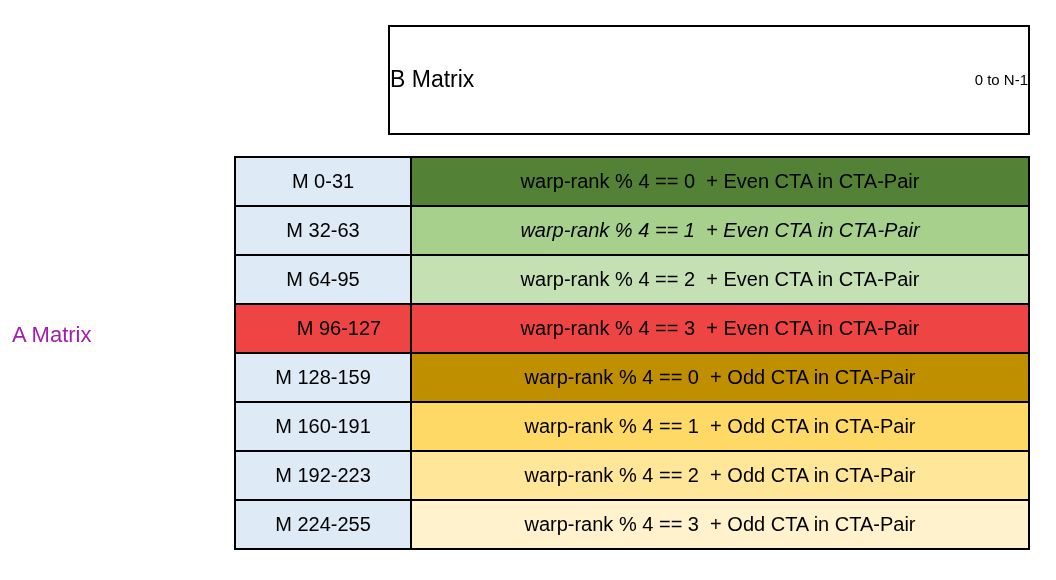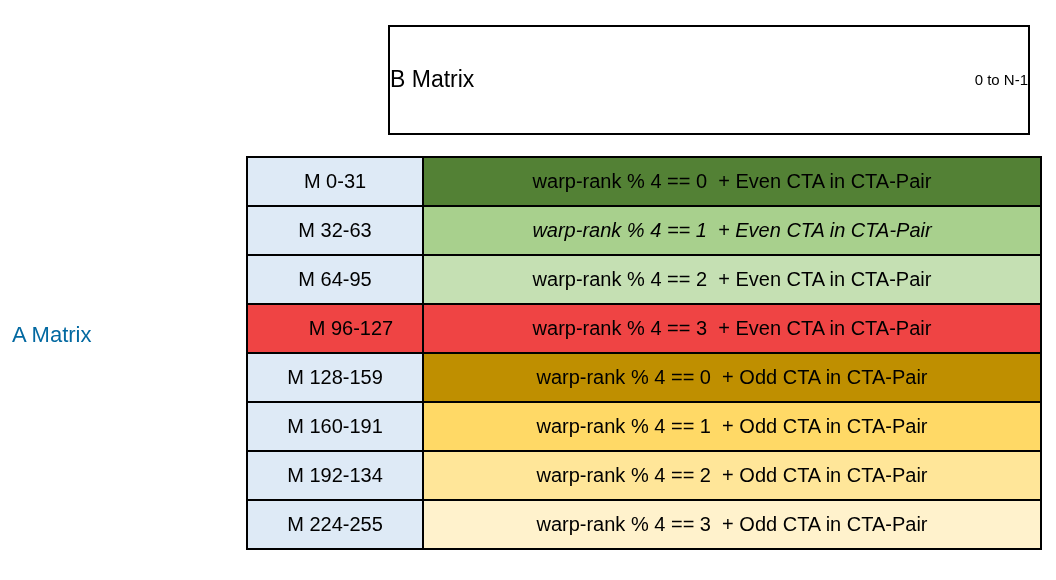--- a/index.html
+++ b/index.html
@@ -13,21 +13,21 @@
     width: 1056px;
     height: 580px;
     background: #ffffff;
     overflow: hidden;
   }
   .a-matrix-label {
     position: absolute;
     left: 12px;
     top: 322px;
     font-size: 22px;
-    color: #0369a1;
+    color: #a21caf;
     white-space: nowrap;
   }
   .b-matrix-box {
     position: absolute;
     left: 388px;
     top: 25px;
     width: 642px;
     height: 110px;
     border: 2px solid #000000;
     box-sizing: border-box;
@@ -40,21 +40,21 @@
   .b-matrix-title {
     font-size: 23px;
     color: #000000;
   }
   .b-matrix-subtitle {
     font-size: 15px;
     color: #000000;
   }
   table.mapping-table {
     position: absolute;
-    left: 246px;
+    left: 234px;
     top: 156px;
     width: 796px;
     height: 393px;
     border-collapse: collapse;
     table-layout: fixed;
   }
   table.mapping-table td {
     border: 2px solid #000000;
     height: 47px;
     text-align: center;
@@ -102,21 +102,21 @@
       </tr>
       <tr>
         <td class="m-cell" style="background-color: rgb(222, 234, 246);">M 128-159</td>
         <td class="desc-cell" style="background-color: rgb(191, 143, 0);">warp-rank % 4 == 0  + Odd CTA in CTA-Pair</td>
       </tr>
       <tr>
         <td class="m-cell" style="background-color: rgb(222, 234, 246);">M 160-191</td>
         <td class="desc-cell" style="background-color: rgb(255, 217, 102);">warp-rank % 4 == 1  + Odd CTA in CTA-Pair</td>
       </tr>
       <tr>
-        <td class="m-cell" style="background-color: rgb(222, 234, 246);">M 192-134</td>
+        <td class="m-cell" style="background-color: rgb(222, 234, 246);">M 192-223</td>
         <td class="desc-cell" style="background-color: rgb(255, 230, 153);">warp-rank % 4 == 2  + Odd CTA in CTA-Pair</td>
       </tr>
       <tr>
         <td class="m-cell" style="background-color: rgb(222, 234, 246);">M 224-255</td>
         <td class="desc-cell" style="background-color: rgb(255, 242, 204);">warp-rank % 4 == 3  + Odd CTA in CTA-Pair</td>
       </tr>
     </tbody>
   </table>
 
 </div>

